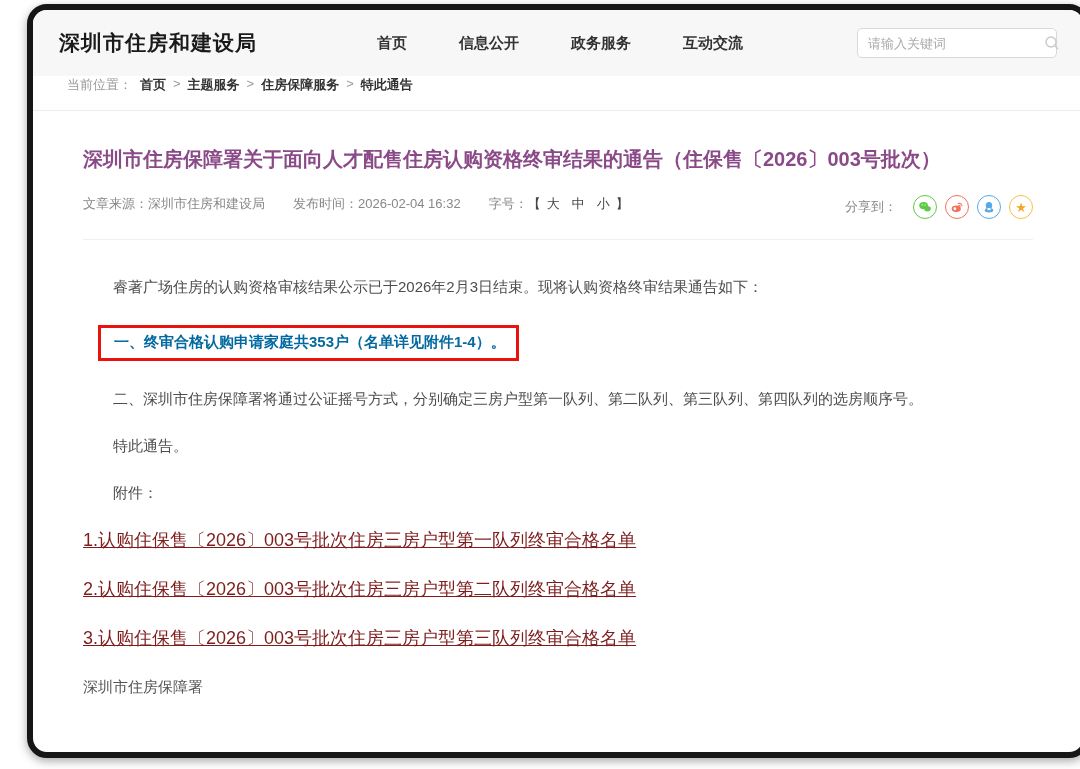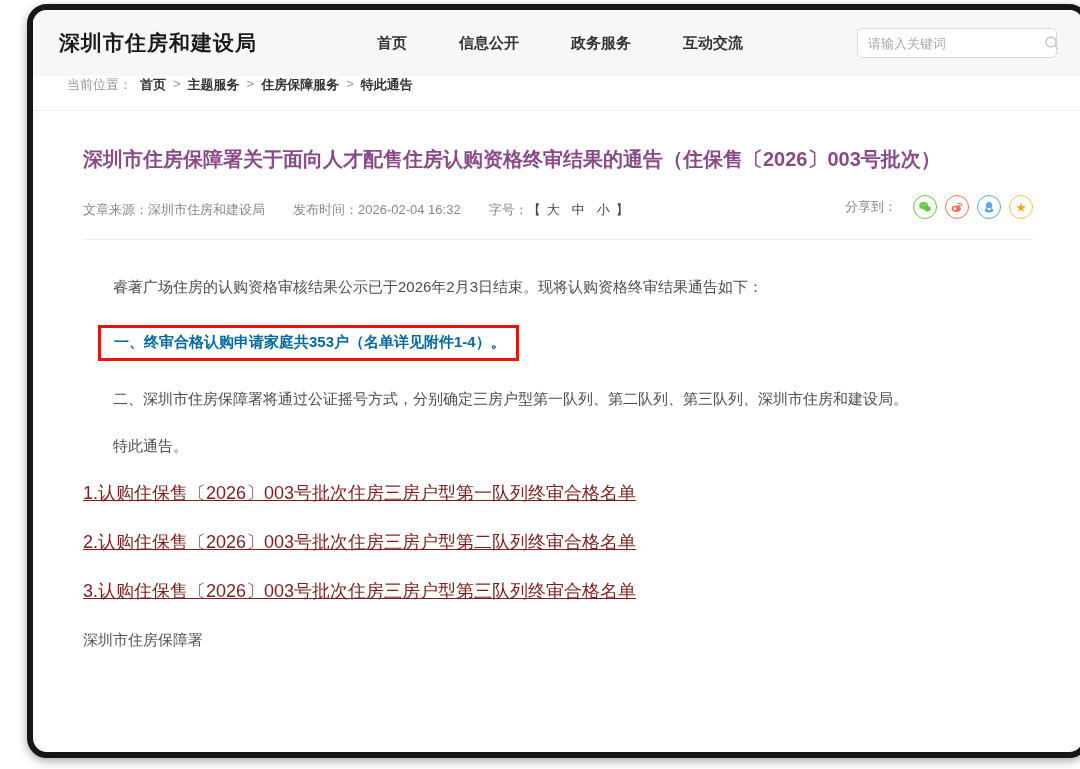--- a/index.html
+++ b/index.html
@@ -41,21 +41,21 @@
   .crumb-label { color: #999; margin-right: 8px; }
   .crumb-link { color: #333; font-weight: 600; cursor: pointer; }
   .crumb-sep { color: #999; margin: 0 7px; }
 
   
   .article { padding: 34px 50px 0 50px; }
   .article-title {
     font-size: 20px; font-weight: bold; color: #8a4a88; line-height: 28px; white-space: nowrap;
   }
   .meta-row {
-    margin-top: 22px; display: flex; align-items: flex-end; font-size: 13px; color: #888;
+    margin-top: 22px; display: flex; align-items: flex-start; font-size: 13px; color: #888;
   }
   .meta-item { margin-right: 28px; white-space: nowrap; }
   .meta-value { color: #888; }
   .fontsize-group { color: #444; }
   .fontsize-option { color: #444; cursor: pointer; margin: 0 6px; }
   .share-group { margin-left: auto; display: flex; align-items: center; font-family: Liberation Serif, serif; }
   .share-label { color: #888; margin-right: 8px; }
   .share-icon {
     width: 24px; height: 24px; border-radius: 50%; margin-left: 8px;
     display: inline-flex; align-items: center; justify-content: center; cursor: pointer;
@@ -152,22 +152,23 @@
 
     <hr class="meta-divider">
 
     <div class="body-text">
       <p class="para">睿著广场住房的认购资格审核结果公示已于2026年2月3日结束。现将认购资格终审结果通告如下：</p>
 
       <div class="highlight-wrap">
         <span class="highlight-box"><span>一、终审合格认购申请家庭共353户（名单详见附件1-4）。</span></span>
       </div>
 
-      <p class="para">二、深圳市住房保障署将通过公证摇号方式，分别确定三房户型第一队列、第二队列、第三队列、深圳市住房和建设局。</p>
+      <p class="para">二、深圳市住房保障署将通过公证摇号方式，分别确定三房户型第一队列、第二队列、第三队列、第四队列的选房顺序号。</p>
       <p class="para">特此通告。</p>
+      <p class="para">附件：</p>
 
       <p class="attachment-item">1.认购住保售〔2026〕003号批次住房三房户型第一队列终审合格名单</p>
       <p class="attachment-item">2.认购住保售〔2026〕003号批次住房三房户型第二队列终审合格名单</p>
       <p class="attachment-item">3.认购住保售〔2026〕003号批次住房三房户型第三队列终审合格名单</p>
 
       <div class="sign-block">
         <div class="sign-line">深圳市住房保障署</div>
 
       </div>
     </div>

